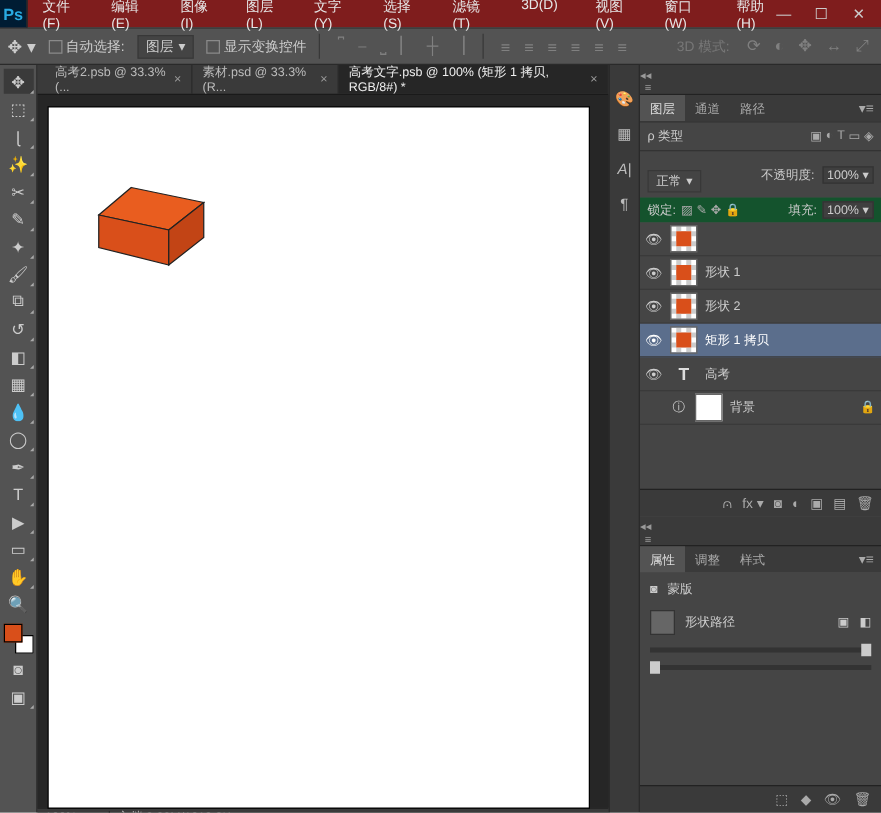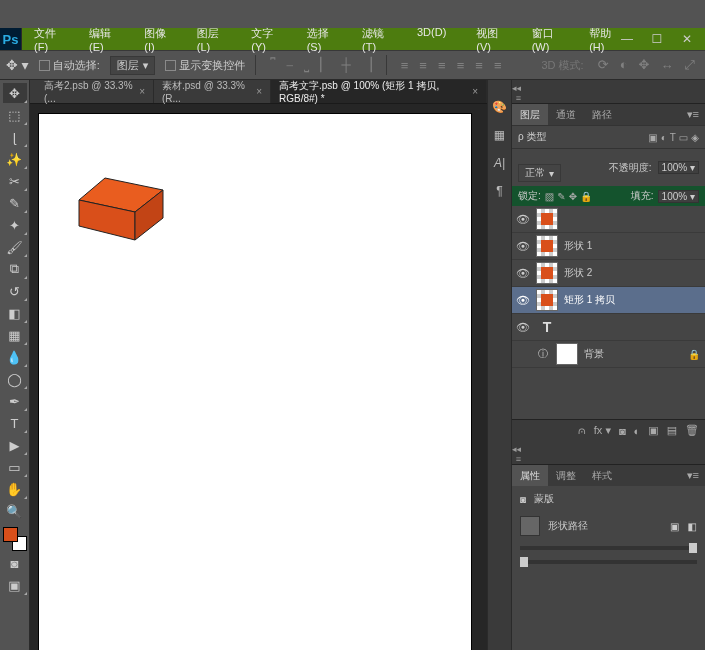--- a/index.html
+++ b/index.html
@@ -1,18 +1,18 @@
 <!DOCTYPE html>
 <html><head>
 <meta charset="utf-8">
 <style>
   * { margin: 0; padding: 0; box-sizing: border-box; font-family: "Microsoft YaHei", sans-serif; user-select: none; }
   body { width: 705px; height: 650px; background: #535353; overflow: hidden; color: #ccc; font-size: 11px; }
   
-  .titlebar { height: 22px; background: #4d7c0f; display: flex; align-items: center; margin-top: 28px; }
+  .titlebar { height: 22px; background: #7f1d1d; display: flex; align-items: center; }
   .ps-logo { width: 26px; height: 22px; background: #001c33; color: #29abe2; display: flex; align-items: center; justify-content: center; font-weight: bold; font-size: 13px; border-right: 1px solid #2a2a2a; }
   .menu { display: flex; margin-left: 6px; gap: 18px; }
   .menu span { padding: 3px 6px; font-size: 11px; color: #e6e6e6; }
   .win-controls { margin-left: auto; display: flex; align-items: center; gap: 18px; padding-right: 12px; font-size: 12px; color: #ccc; }
   .win-controls span { width: 12px; text-align: center; }
   
   .optionsbar { height: 30px; background: #535353; border-top: 1px solid #383838; border-bottom: 1px solid #2a2a2a; display: flex; align-items: center; padding: 0 6px; gap: 10px; font-size: 11px; color: #ccc; }
   .opt-move { font-size: 14px; }
   .chk { width: 11px; height: 11px; border: 1px solid #8a8a8a; display: inline-block; vertical-align: middle; margin-right: 3px; }
   .sel { border: 1px solid #383838; padding: 1px 6px; background: #444; display: inline-flex; align-items: center; gap: 4px; }
@@ -263,20 +263,21 @@
             <span class="layer-name">形状 2</span>
           </div>
           <div class="layer selected">
             <span class="eye">👁</span>
             <span class="thumb shape"></span>
             <span class="layer-name">矩形 1 拷贝</span>
           </div>
           <div class="layer">
             <span class="eye">👁</span>
             <span class="thumb text">T</span>
+            <span class="layer-name">高考</span>
           </div>
           <div class="layer">
             <span class="eye" style="visibility:hidden">👁</span>
             <span style="width:14px;text-align:center">ⓘ</span>
             <span class="thumb white"></span>
             <span class="layer-name">背景</span>
             <span class="lock">🔒</span>
           </div>
         </div>
         <div class="layer-footer">

